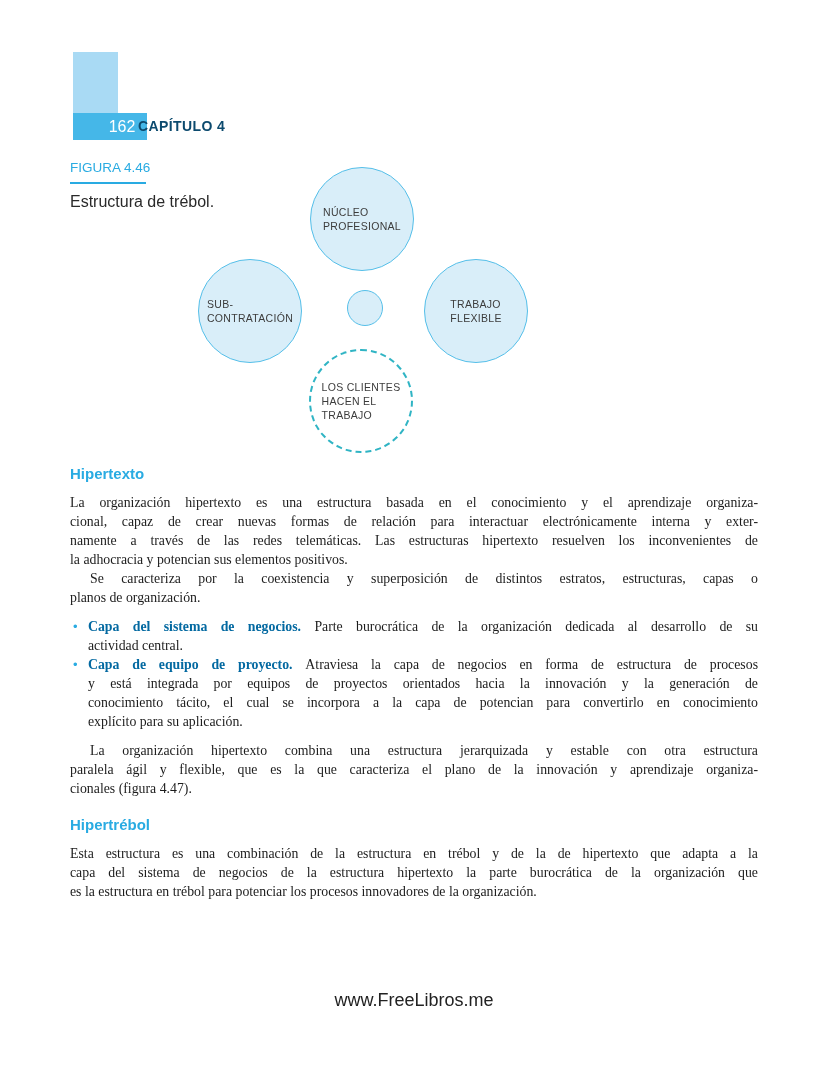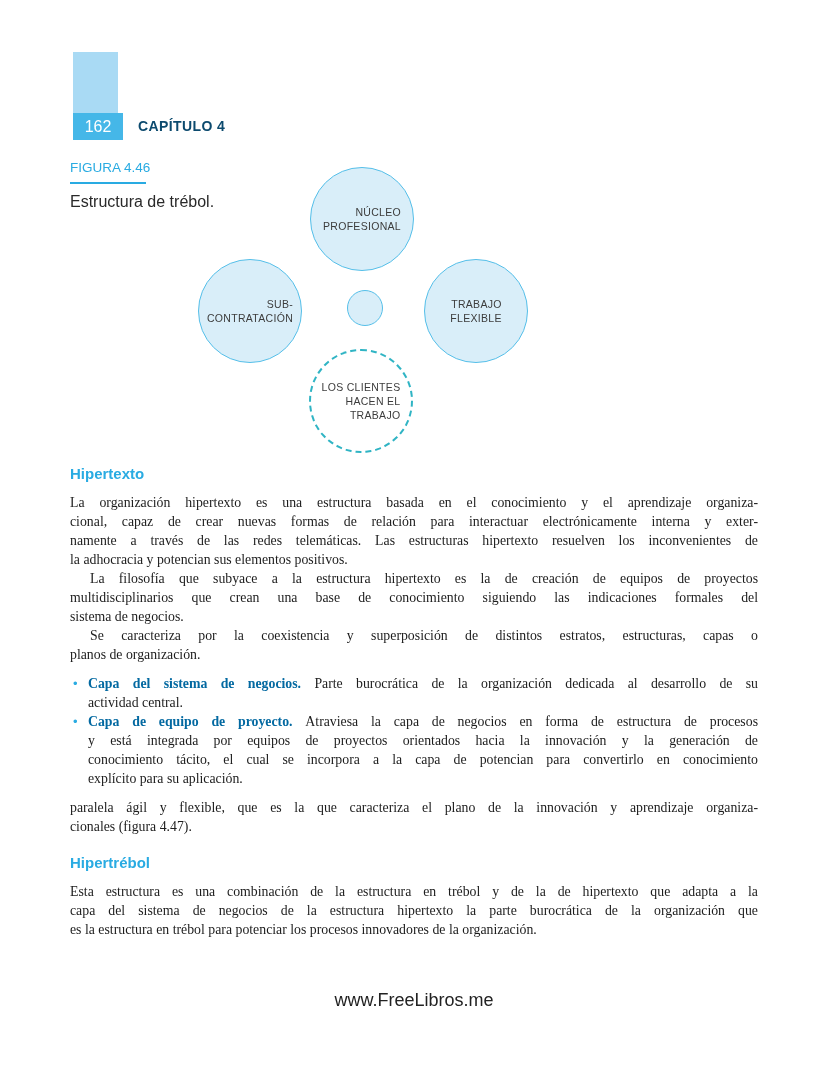--- a/index.html
+++ b/index.html
@@ -28,20 +28,21 @@
     position: absolute;
     left: 73px; top: 113px;
     width: 50px; height: 27px;
     background: var(--page-num-bg);
     color: #ffffff;
     font-family: "Liberation Sans", sans-serif;
     font-size: 16px;
     display: flex;
     align-items: center;
     justify-content: center;
+    padding-left: 24px;
   }
   .chapter-title {
     position: absolute;
     left: 138px; top: 118px;
     font-family: "Liberation Sans", sans-serif;
     font-weight: bold;
     font-size: 14px;
     letter-spacing: 0.4px;
     color: #0c4a6e;
   }
@@ -75,21 +76,21 @@
     width: 828px; height: 470px;
   }
   .node {
     position: absolute;
     border-radius: 50%;
     background: var(--circle-fill);
     border: 1.5px solid var(--circle-border);
     display: flex;
     align-items: center;
     justify-content: center;
-    text-align: right;
+    text-align: left;
     font-family: "Liberation Sans", sans-serif;
     font-size: 10.5px;
     line-height: 14px;
     letter-spacing: 0.3px;
     color: #3c3c3c;
     white-space: pre-line;
     box-sizing: border-box;
   }
   .node-top    { left: 310px; top: 167px; width: 104px; height: 104px; }
   .node-left   { left: 198px; top: 259px; width: 104px; height: 104px; }
@@ -186,43 +187,39 @@
 TRABAJO</div>
   </div>
 
   <main class="body-text">
     <h2 class="section-heading">Hipertexto</h2>
     <div class="para">
         <div class="line just">La organización hipertexto es una estructura basada en el conocimiento y el aprendizaje organiza-</div>
         <div class="line just">cional, capaz de crear nuevas formas de relación para interactuar electrónicamente interna y exter-</div>
         <div class="line just">namente a través de las redes telemáticas. Las estructuras hipertexto resuelven los inconvenientes de</div>
         <div class="line">la adhocracia y potencian sus elementos positivos.</div>
-      </div>
-    <div class="para">
-        <div class="line just ind">La filosofía que subyace a la estructura hipertexto es la de creación de equipos de proyectos</div>
-        <div class="line just">multidisciplinarios que crean una base de conocimiento siguiendo las indicaciones formales del</div>
-        <div class="line">sistema de negocios.</div>
       </div>
     <div class="para">
         <div class="line just ind">Se caracteriza por la coexistencia y superposición de distintos estratos, estructuras, capas o</div>
         <div class="line">planos de organización.</div>
       </div>
     <ul class="bullets">
       <li>
           <div class="line just"><b class="lead">Capa del sistema de negocios. </b>Parte burocrática de la organización dedicada al desarrollo de su</div>
           <div class="line">actividad central.</div>
         </li>
       <li>
           <div class="line just"><b class="lead">Capa de equipo de proyecto. </b>Atraviesa la capa de negocios en forma de estructura de procesos</div>
           <div class="line just">y está integrada por equipos de proyectos orientados hacia la innovación y la generación de</div>
           <div class="line just">conocimiento tácito, el cual se incorpora a la capa de potencian para convertirlo en conocimiento</div>
           <div class="line">explícito para su aplicación.</div>
         </li>
     </ul>
     <div class="para para-after-list">
+        <div class="line just ind">La organización hipertexto combina una estructura jerarquizada y estable con otra estructura</div>
         <div class="line just">paralela ágil y flexible, que es la que caracteriza el plano de la innovación y aprendizaje organiza-</div>
         <div class="line">cionales (figura 4.47).</div>
       </div>
     <h2 class="section-heading second">Hipertrébol</h2>
     <div class="para">
         <div class="line just">Esta estructura es una combinación de la estructura en trébol y de la de hipertexto que adapta a la</div>
         <div class="line just">capa del sistema de negocios de la estructura hipertexto la parte burocrática de la organización que</div>
         <div class="line">es la estructura en trébol para potenciar los procesos innovadores de la organización.</div>
       </div>
   </main>

